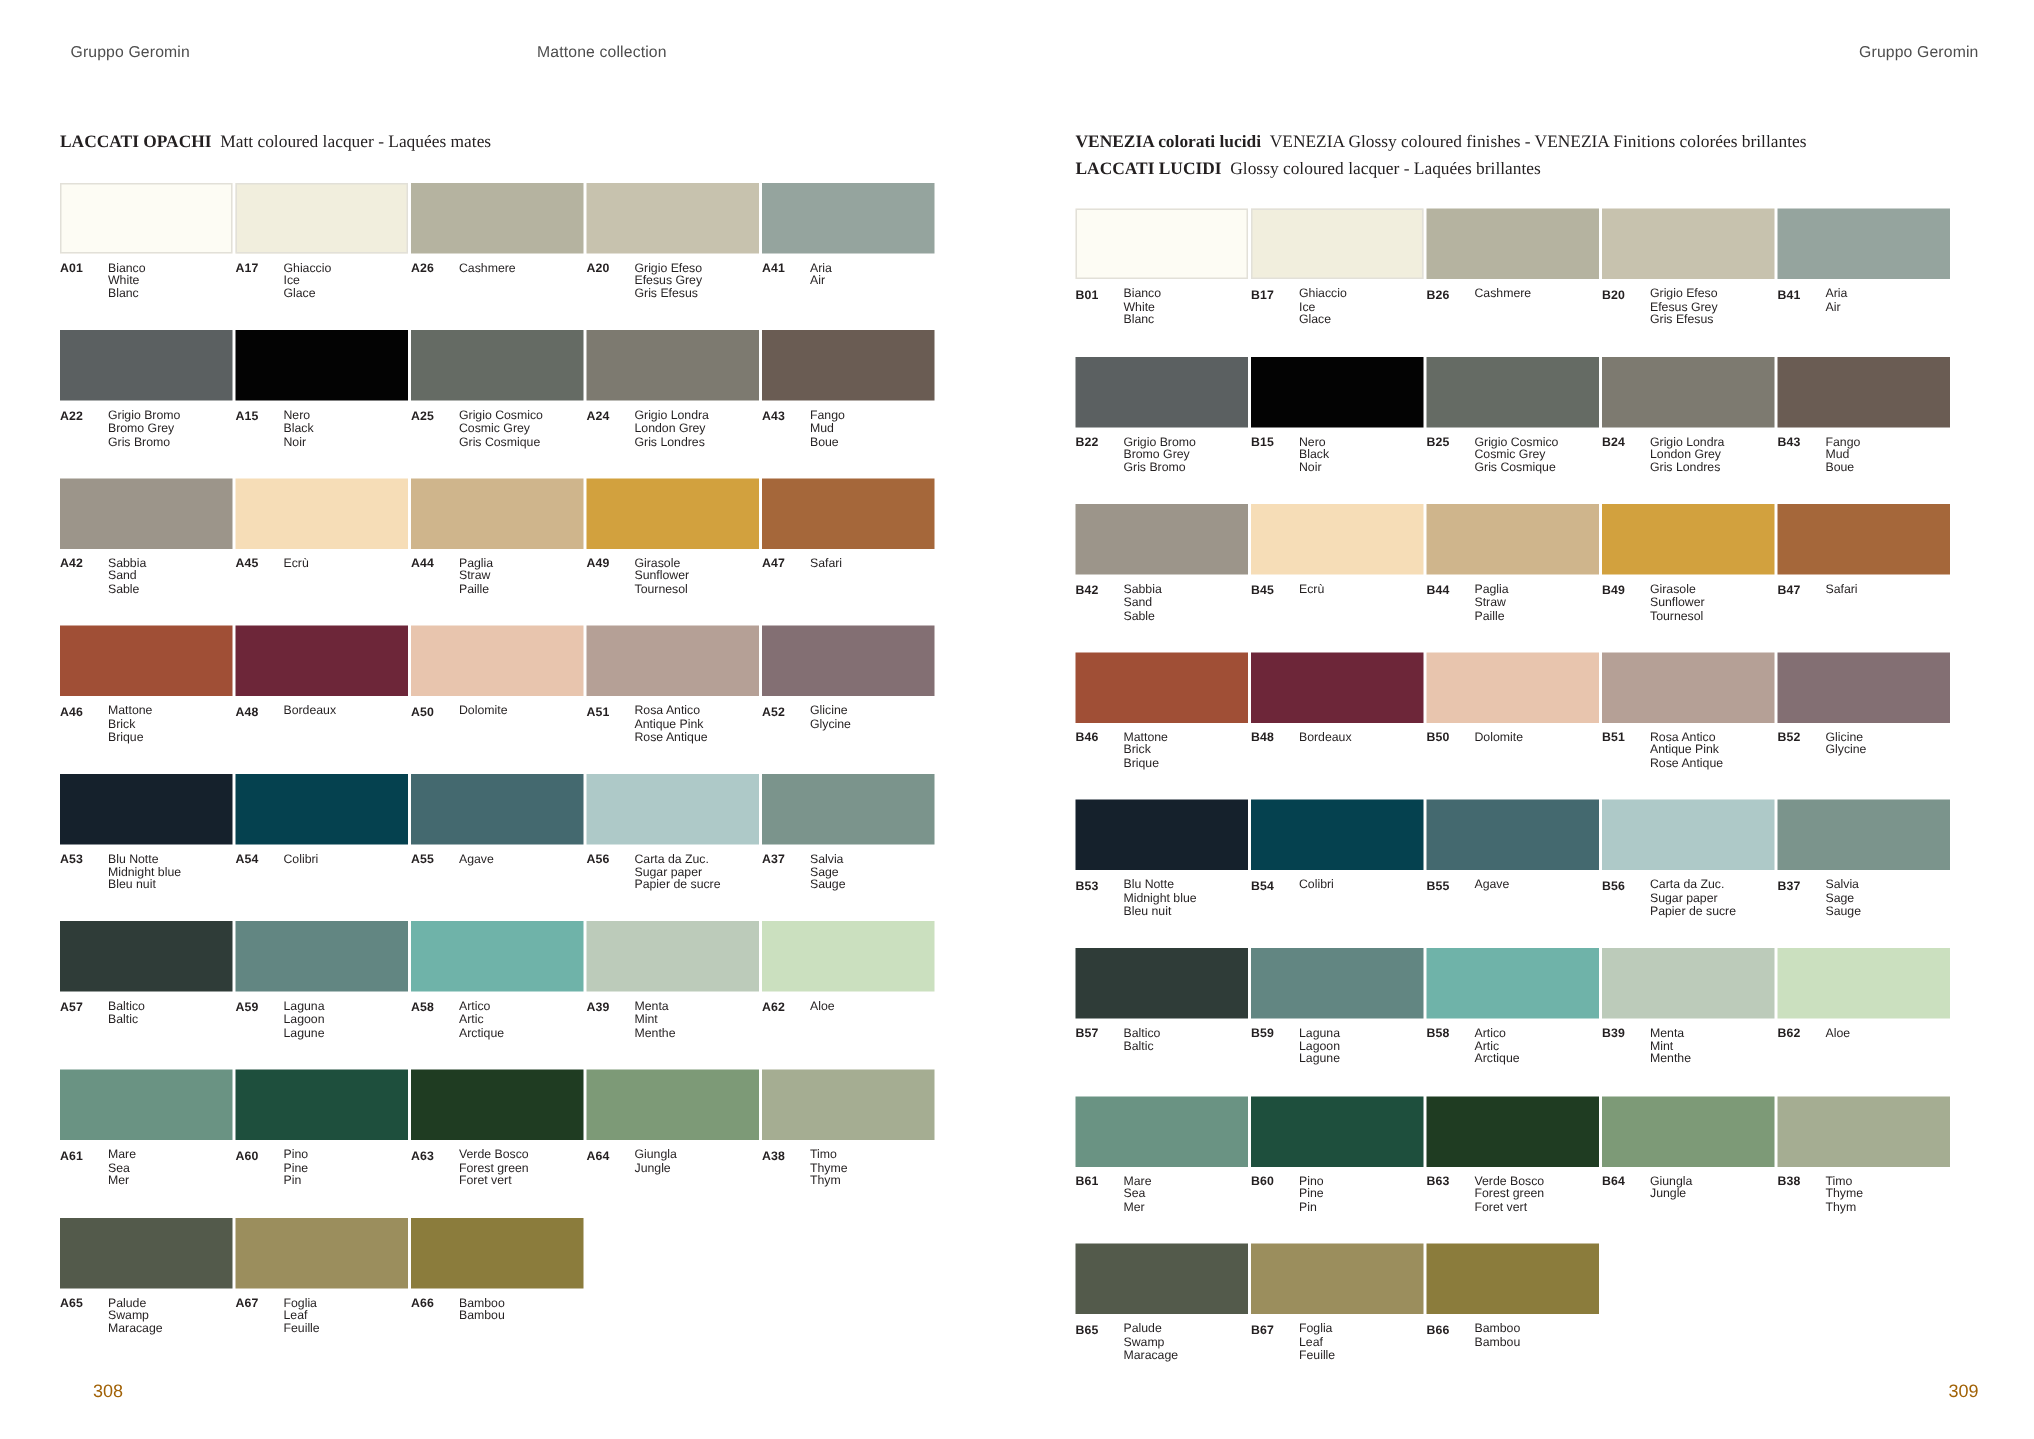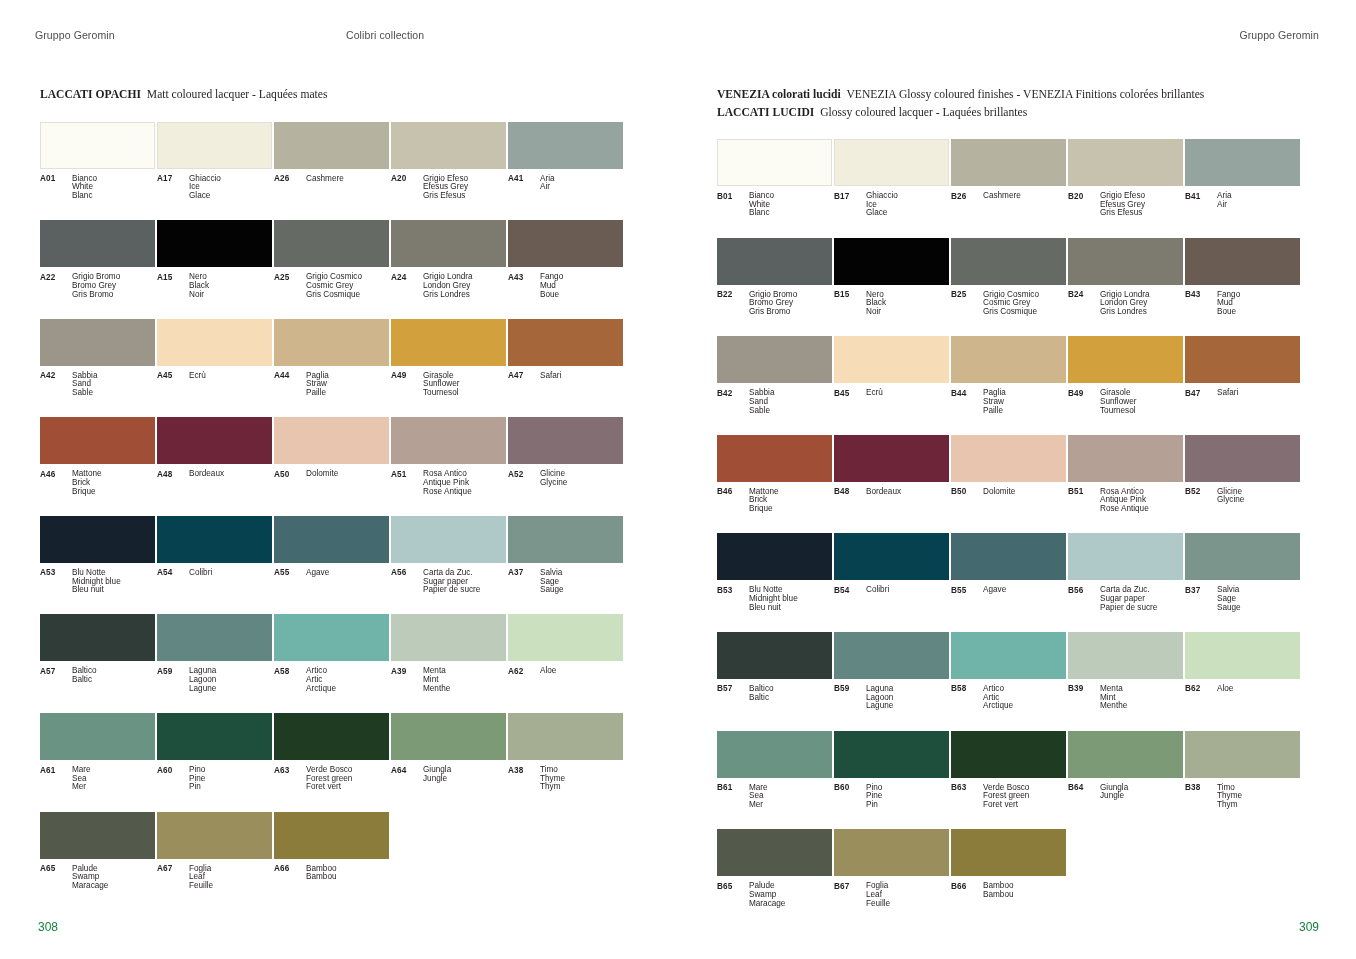--- a/index.html
+++ b/index.html
@@ -22,31 +22,33 @@
     height: 959px;
   }
   
   .runhead {
     position: absolute;
     top: 29px;
     font-size: 10.5px;
     color: #4d4d4d;
     letter-spacing: .1px;
     white-space: nowrap;
+    margin-left: 12px;
   }
   .runhead.left  { left: 35px; }
   .runhead.mid   { left: 346px; }
   .runhead.right { right: 37px; }
 
   
   .folio {
     position: absolute;
     bottom: 25px;
     font-size: 12px;
-    color: #15803d;
+    color: #a16207;
+    margin-left: 24px;
   }
   .folio.left  { left: 38px; }
   .folio.right { right: 37px; }
 
   
   .gutter {
     position: absolute;
     top: 0;
     left: 678px;
     width: 1px;
@@ -120,21 +122,21 @@
     flex: 1 1 auto;
   }
   .names div { white-space: nowrap; }
 </style>
 </head>
 <body>
 
 <div class="page">
 
   <div class="runhead left">Gruppo Geromin</div>
-  <div class="runhead mid">Colibri collection</div>
+  <div class="runhead mid">Mattone collection</div>
   <div class="runhead right">Gruppo Geromin</div>
 
   <div class="gutter"></div>
 
   <div class="col cl" id="col-left">
       <div class="titles">
         <div class="title-line"><span class="b">LACCATI OPACHI</span><span class="n">&nbsp;&nbsp;Matt coloured lacquer - Laquées mates</span></div>
       </div>
       <div class="grid">
         <div class="row">

